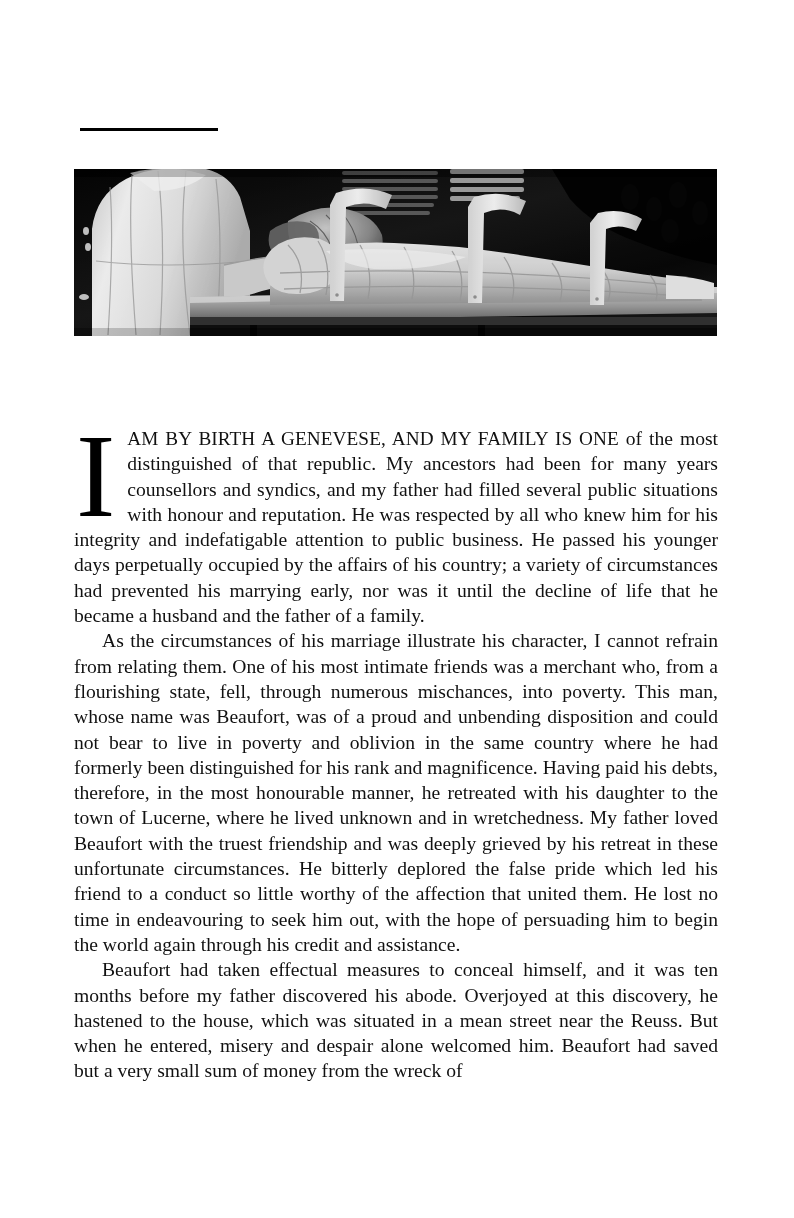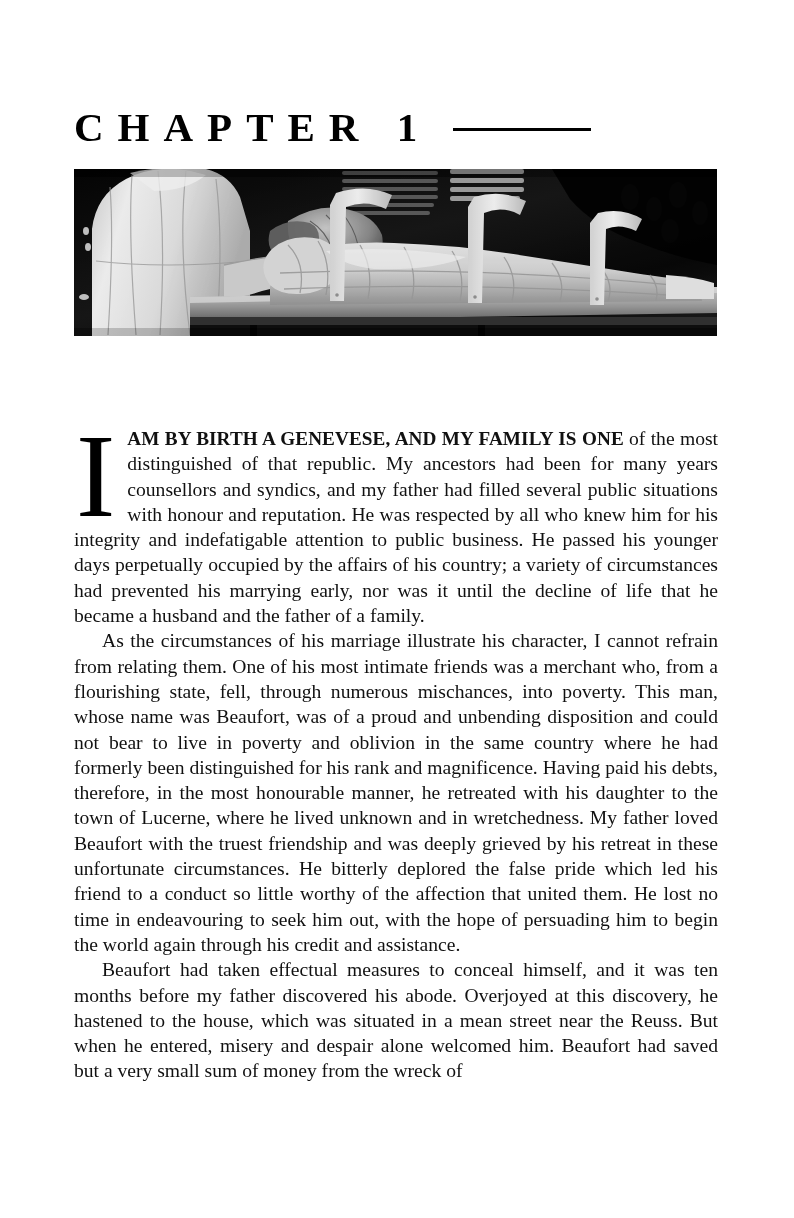--- a/index.html
+++ b/index.html
@@ -90,34 +90,33 @@
     float: left;
     font-family: "Liberation Serif", "DejaVu Serif", serif;
     font-size: 118px;
     line-height: 96px;
     font-weight: 400;
     color: #000000;
     margin: 3px 12px 0 2px;
     padding: 0;
   }
   .lead-caps {
-    font-weight: 700;
+    font-weight: 400;
     font-size: 19.2px;
     letter-spacing: 0.1px;
     margin-top: 24px;
   }
 </style>
 </head>
 <body>
 
 <div class="page">
   <div class="content">
 
     <div class="chapter-head">
-      <div class="chapter-title">CHAPTER 1</div>
       <div class="chapter-rule"></div>
     </div>
 
     <div class="figure">
       <svg width="643" height="167" viewBox="0 0 643 167" preserveAspectRatio="none">
         <defs>
           <linearGradient id="coatG" x1="0" y1="0" x2="1" y2="0.3">
             <stop offset="0" stop-color="#cfcdc6"></stop>
             <stop offset="0.25" stop-color="#f2f0ea"></stop>
             <stop offset="0.6" stop-color="#e2dfd7"></stop>

